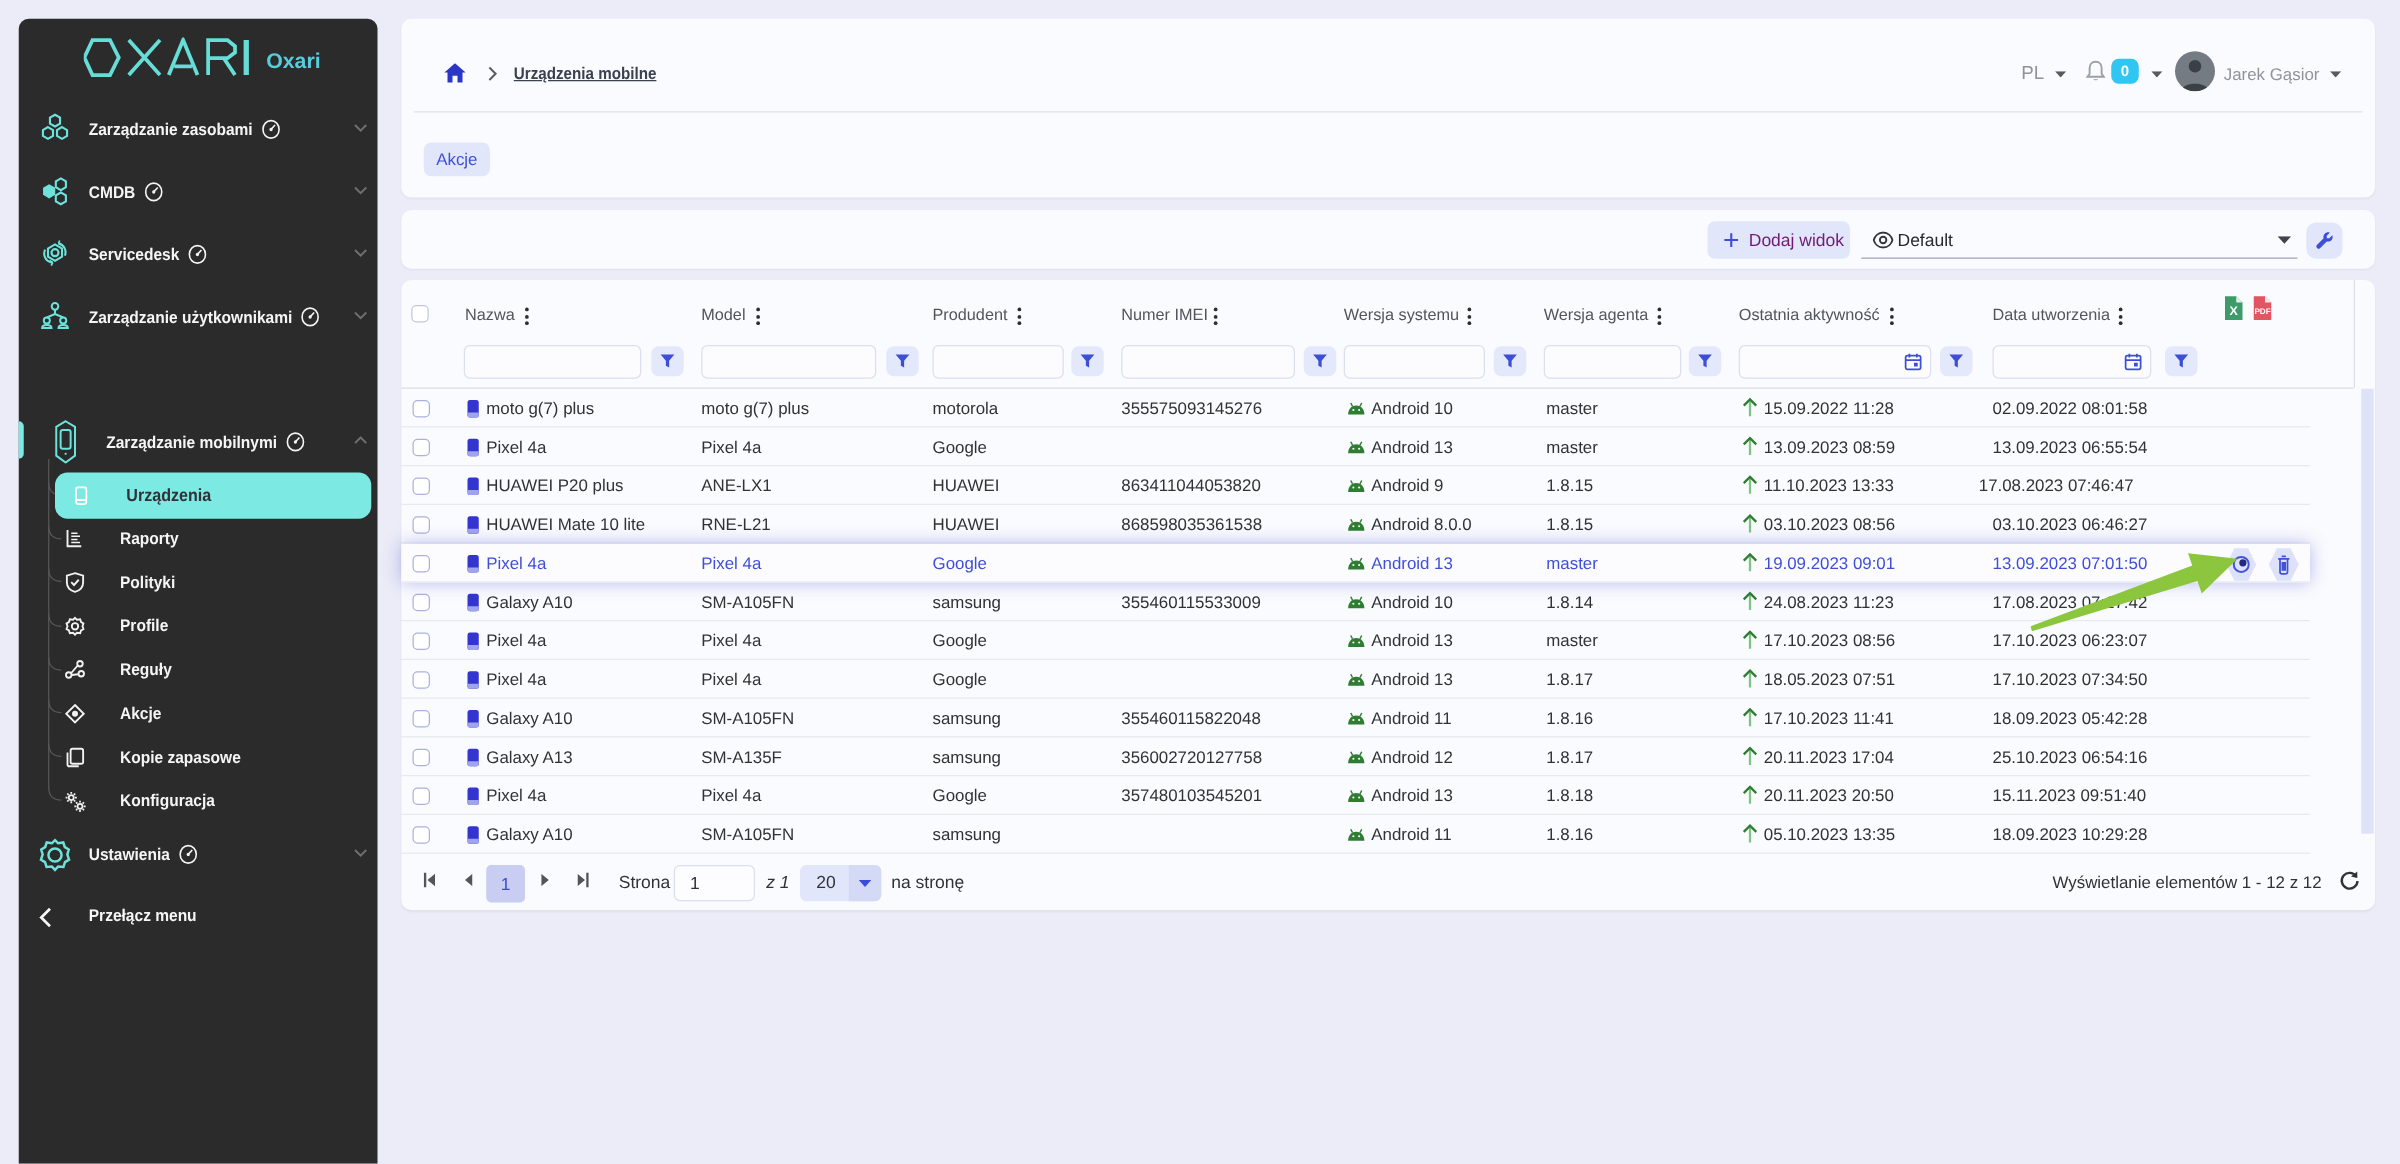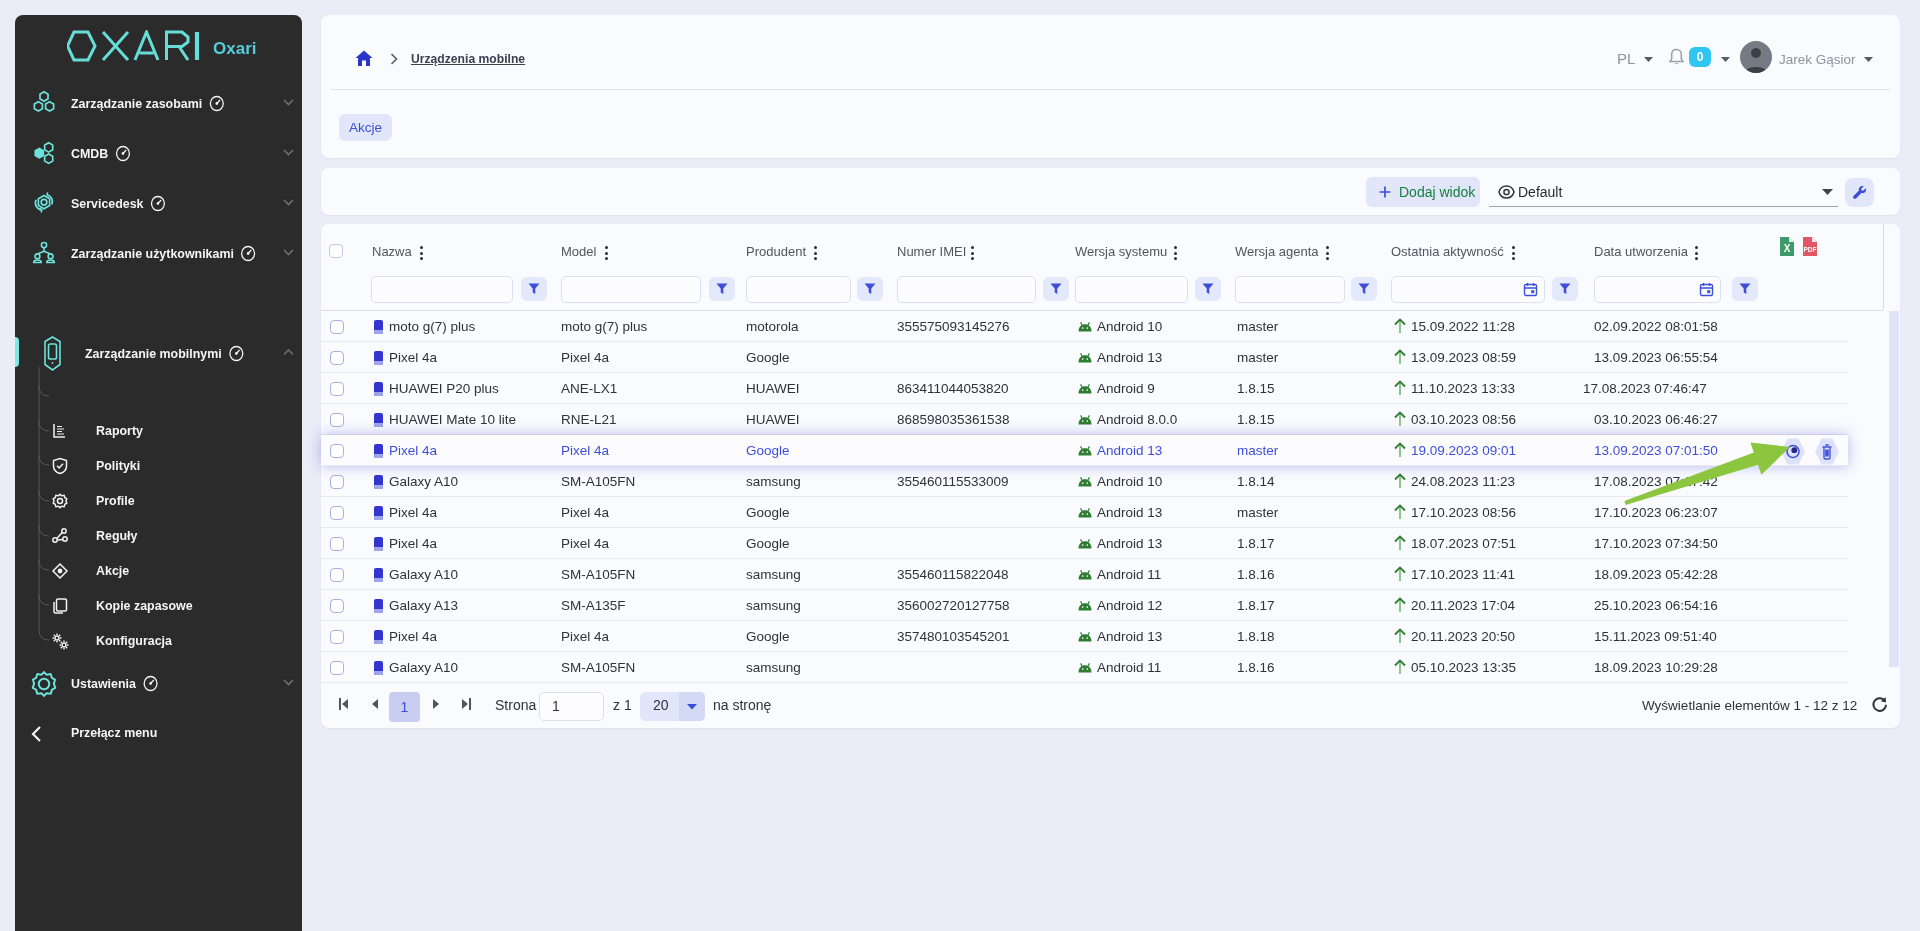--- a/index.html
+++ b/index.html
@@ -146,20 +146,27 @@
     <svg class="chev" style="top:11px;" width="11" height="7" viewBox="0 0 11 7">
         <path d="M1,5.5 L5.5,1 L10,5.5" stroke="#6f6f6f" stroke-width="1.6" fill="none"></path>
       </svg>
   </div>
 
   <svg class="abs" style="left:22px;top:352px;width:30px;height:280px;" viewBox="0 0 30 280">
     <path d="M2,0 L2,264" stroke="#575757" stroke-width="1" fill="none"></path>
     <path d="M2,19 Q2,29 12,29 M2,54 Q2,64 12,64 M2,88 Q2,98 12,98 M2,124 Q2,134 12,134 M2,159 Q2,169 12,169 M2,193 Q2,203 12,203 M2,228 Q2,238 12,238 M2,263 Q2,273 12,273" stroke="#575757" stroke-width="1" fill="none"></path>
   </svg>
 
+  <div class="abs" style="left:29px;top:363px;width:253px;height:37px;background:#7ce9e2;border-radius:10px;">
+    <svg class="abs" style="left:16px;top:11px" width="10" height="15" viewBox="0 0 10 15" stroke="#fff" stroke-width="1.5" fill="none">
+      <rect x="0.8" y="0.8" width="8.4" height="13.4" rx="2"></rect>
+      <path d="M0.8,11 L9.2,11"></path>
+    </svg>
+    <div class="abs" style="left:57px;top:10px;color:#2f3338;font-size:14px;font-weight:700;transform:scaleX(0.92);transform-origin:left center;">Urządzenia</div>
+  </div>
 
   <div class="mitem" style="top:404px;height:24px;">
     <svg class="abs" style="left:36px;top:3px" width="18" height="18" viewBox="0 0 18 18" stroke="#f2f2f2" stroke-width="1.5" fill="none">
         <path d="M3,2 L3,15 L14,15"></path>
         <path d="M6,12 L13,12 M6,9.5 L11,9.5 M6,7 L13,7 M6,4.5 L11,4.5" stroke-width="1.2"></path>
       </svg>
     <div class="mtext" style="left:81px;top:4px;">Raporty</div>
   </div>
   <div class="mitem" style="top:439px;height:24px;">
     <svg class="abs" style="left:36px;top:3px" width="18" height="18" viewBox="0 0 18 18" stroke="#f2f2f2" stroke-width="1.5" fill="none">
@@ -270,21 +277,21 @@
 
   <div class="abs" style="left:10px;top:74px;width:1559px;height:1px;background:#dfe0e8;"></div>
 
   <div class="abs" style="left:18px;top:99px;width:53px;height:27px;background:#e2e6fa;border-radius:6px;color:#3d4fd7;font-size:13.5px;text-align:center;line-height:27px;">Akcje</div>
 </div>
 <div class="card" id="card2">
   <div class="abs" style="left:1045px;top:9px;width:114px;height:30px;background:#e2e6fa;border-radius:6px;">
     <svg style="position:absolute;left:13px;top:9px;" width="12" height="12" viewBox="0 0 12 12">
         <path d="M6,0.5 L6,11.5 M0.5,6 L11.5,6" stroke="#3d4fd7" stroke-width="1.7"></path>
       </svg>
-    <div style="position:absolute;left:33px;top:7px;color:#15803d;font-size:14px;">Dodaj widok</div>
+    <div style="position:absolute;left:33px;top:7px;color:#701a75;font-size:14px;">Dodaj widok</div>
   </div>
   <svg class="abs" style="left:1177px;top:17px;" width="17" height="14" viewBox="0 0 17 14">
       <path d="M8.5,1 C4.5,1 1.8,4 1,7 C1.8,10 4.5,13 8.5,13 C12.5,13 15.2,10 16,7 C15.2,4 12.5,1 8.5,1 Z" fill="none" stroke="#31353d" stroke-width="1.5"></path>
       <circle cx="8.5" cy="7" r="2.6" fill="none" stroke="#31353d" stroke-width="1.5"></circle>
     </svg>
   <div class="abs" style="left:1197px;top:16px;font-size:14px;color:#272a33;text-align:center;">Default</div>
   <div class="abs" style="left:1168px;top:38px;width:349px;height:1px;background:#9fa3b8;"></div>
   <svg class="abs" style="left:1501px;top:21px;" width="11" height="7" viewBox="0 0 11 7">
       <path d="M0,0 L5.5,6 L11,0" fill="#40434b"></path>
     </svg>
@@ -619,21 +626,21 @@
           <path d="M5,6 L3.6,3.4 M11,6 L12.4,3.4" stroke="#2e7d32" stroke-width="1.2"></path>
           <circle cx="5.7" cy="9" r="0.85" fill="#fff"></circle>
           <circle cx="10.3" cy="9" r="0.85" fill="#fff"></circle>
         </svg>
         <div class="cell" style="left:776px;">Android 13</div>
         <div class="cell" style="left:916px;">1.8.17</div>
         <svg class="abs" style="left:1073px;top:7px;" width="12" height="16" viewBox="0 0 12 16">
           <path d="M6,3 L6,15" stroke="#7cc47f" stroke-width="1.8" fill="none"></path>
           <path d="M1,6.5 L6,1.5 L11,6.5" stroke="#2e7d32" stroke-width="1.8" fill="none"></path>
         </svg>
-        <div class="cell" style="left:1090px;">18.07.2023 07:51</div>
+        <div class="cell" style="left:1090px;">18.05.2023 07:51</div>
         <div class="cell" style="left:1273px;">17.10.2023 07:34:50</div>
       </div>
 <div class="row" style="top:248px;">
         <div class="cbx"></div>
         <div class="phicon">
           <div style="width:9px;height:14px;background:#3434cf;border-radius:2px;"></div>
           <div style="position:absolute;left:0;bottom:0px;width:9px;height:3.5px;background:#9fa5ea;border-radius:0 0 2px 2px;"></div>
         </div>
         <div class="cell" style="left:68px;">Galaxy A10</div>
         <div class="cell" style="left:240px;">SM-A105FN</div>
@@ -741,21 +748,21 @@
     <div class="abs" style="left:68px;top:9px;width:31px;height:30px;background:#c8cdf1;border-radius:4px;color:#3b4cd8;font-size:14px;text-align:center;line-height:30px;">1</div>
     <svg class="abs" style="left:112px;top:15px;" width="8" height="12" viewBox="0 0 8 12">
         <path d="M0,1 L6,6 L0,11 Z" fill="#555"></path>
       </svg>
     <svg class="abs" style="left:141px;top:15px;" width="9" height="12" viewBox="0 0 9 12">
         <path d="M0,1 L6,6 L0,11 Z" fill="#555"></path>
         <path d="M8,0 L8,12" stroke="#555" stroke-width="2"></path>
       </svg>
     <div class="abs" style="left:174px;top:14px;font-size:14px;color:#2f3237;">Strona</div>
     <div class="abs" style="left:218px;top:9px;width:65px;height:29px;background:#fdfdff;border:1px solid #dcdfee;border-radius:5px;font-size:14px;color:#2f3237;line-height:27px;padding-left:12px;">1</div>
-    <div class="abs" style="left:292px;top:14px;font-size:14px;color:#2f3237;">z 1</div>
+    <div class="abs" style="left:292px;top:14px;font-size:14px;color:#2f3237;font-style:italic;">z 1</div>
     <div class="abs" style="left:319px;top:9px;width:65px;height:29px;background:#e2e6fa;border-radius:5px;font-size:14px;color:#2f3237;">
       <span style="position:absolute;left:13px;top:5px;">20</span>
       <span style="position:absolute;right:0;top:0;width:26px;height:29px;background:#d4daf6;border-radius:0 5px 5px 0;"></span>
       <svg style="position:absolute;right:8px;top:12px;" width="10" height="6" viewBox="0 0 10 6">
           <path d="M0,0 L5,5.5 L10,0" fill="#3b4cd8"></path>
         </svg>
     </div>
     <div class="abs" style="left:392px;top:14px;font-size:14px;color:#2f3237;">na stronę</div>
     <div class="abs" style="left:1321px;top:15px;font-size:13.5px;color:#2f3237;">Wyświetlanie elementów 1 - 12 z 12</div>
     <svg class="abs" style="left:1550px;top:13px;" width="17" height="17" viewBox="0 0 17 17">

